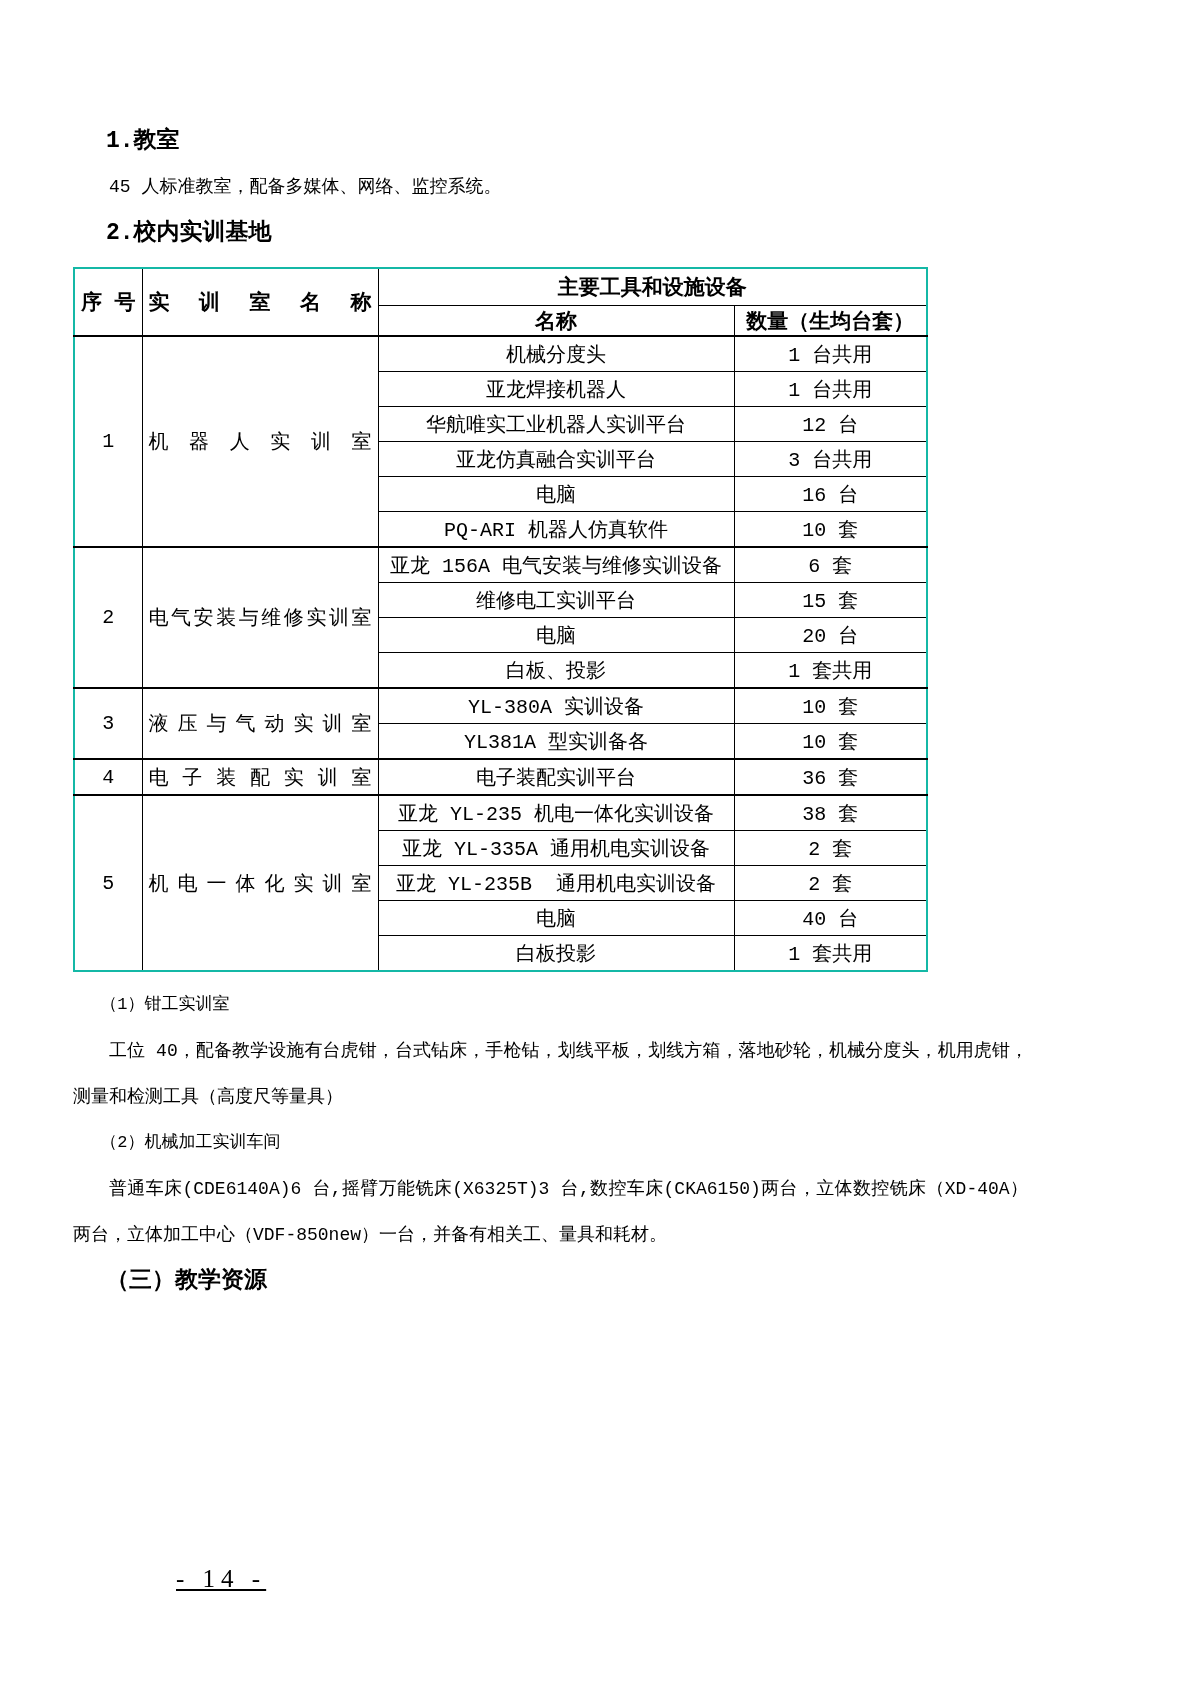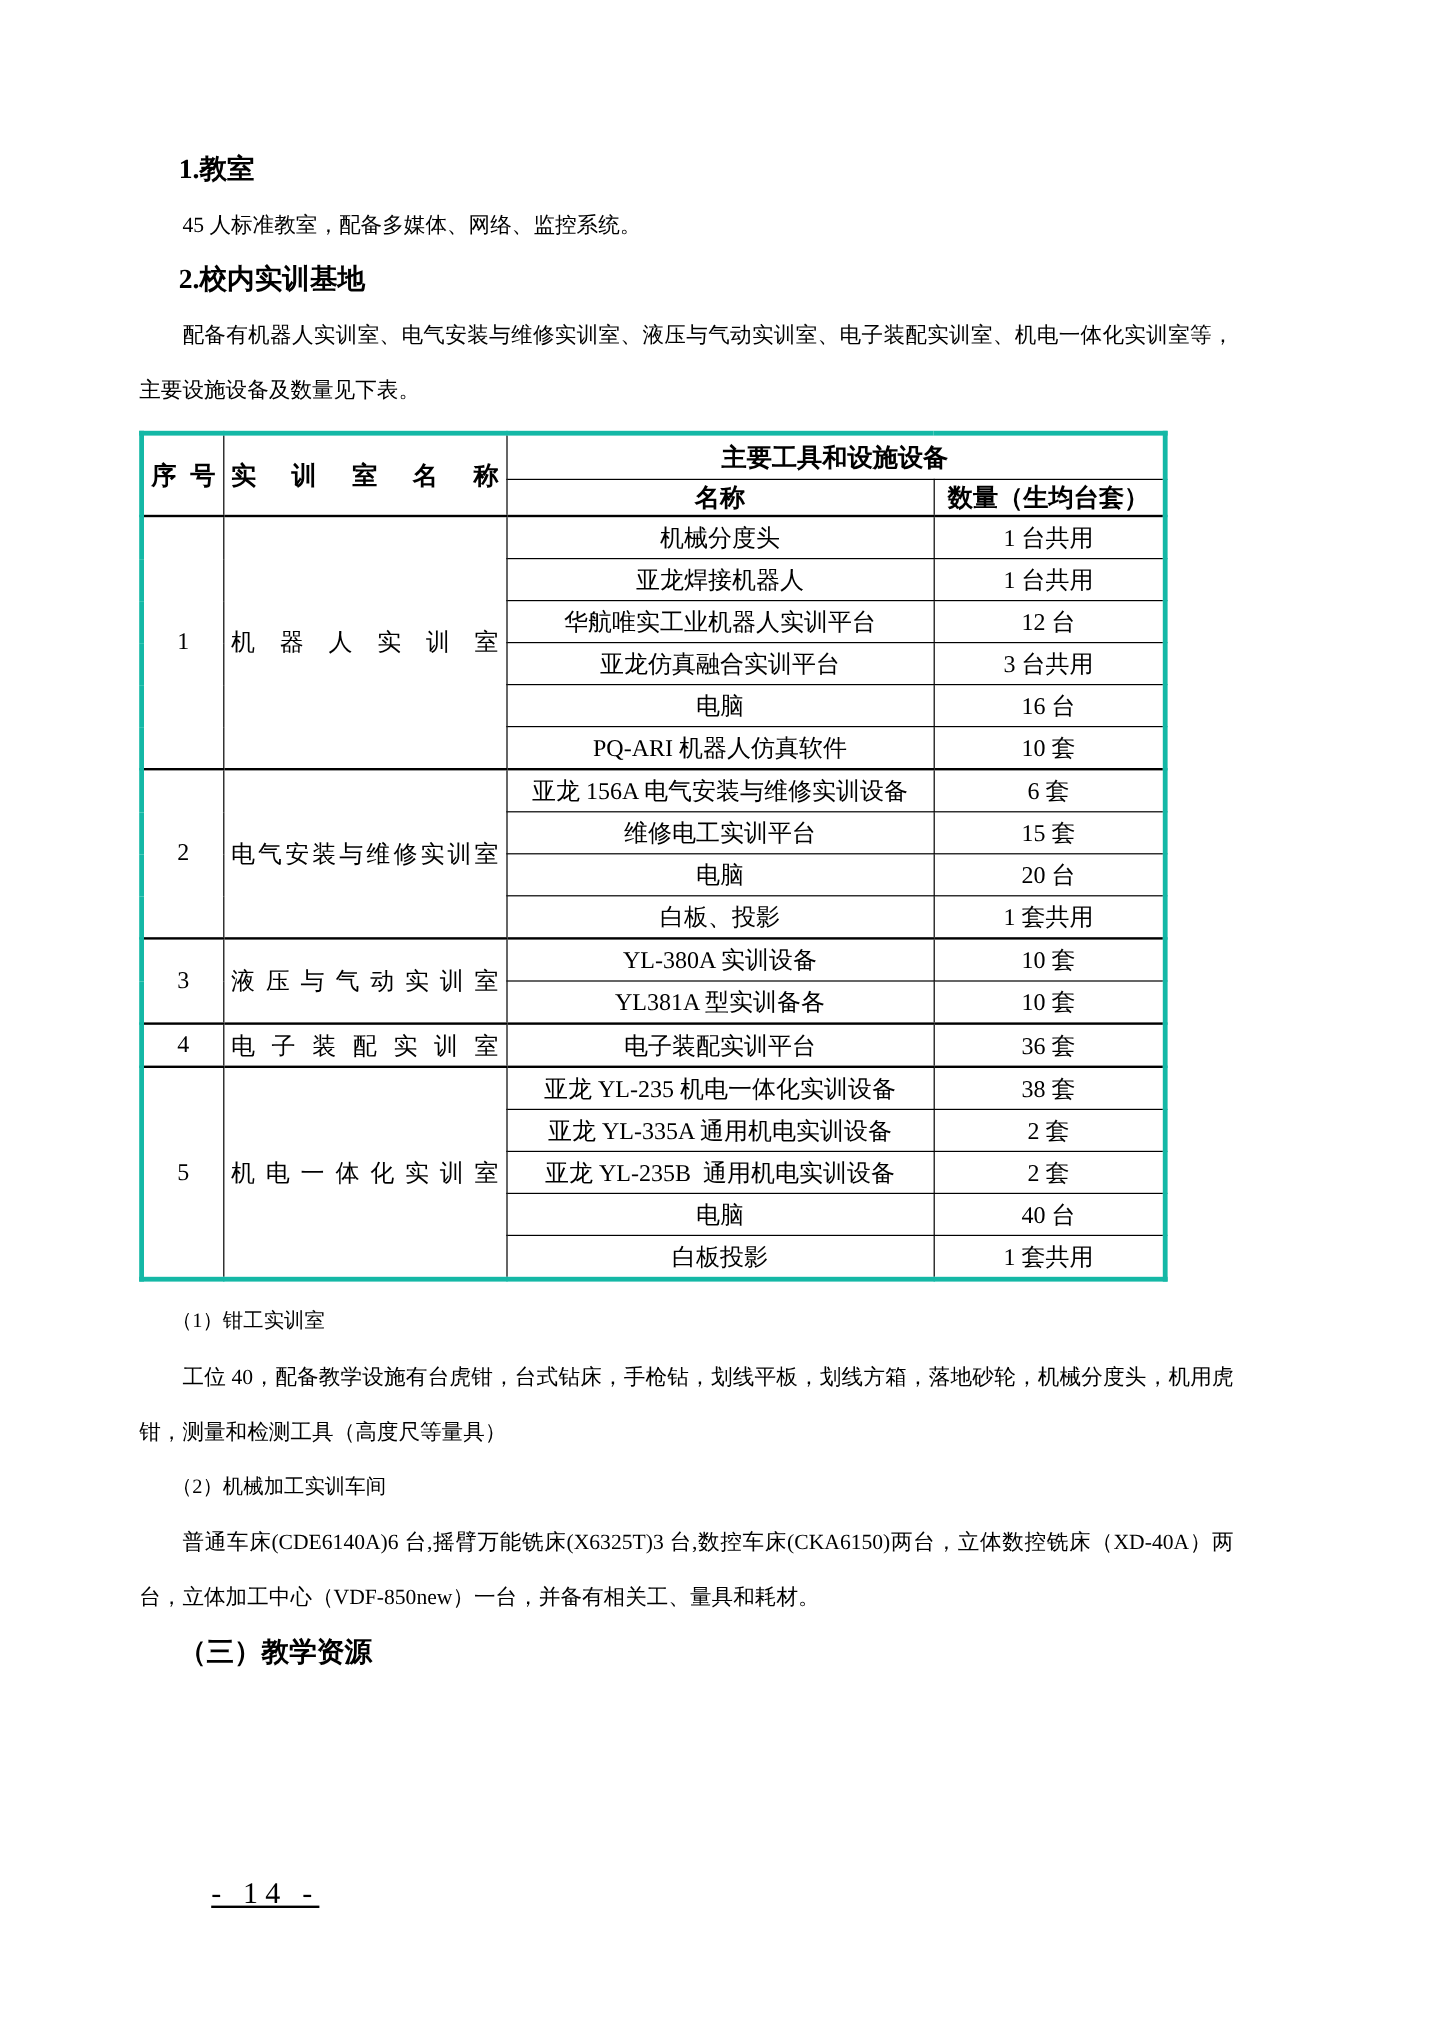--- a/index.html
+++ b/index.html
@@ -4,40 +4,41 @@
 <style>
   html, body { margin: 0; padding: 0; }
   body {
     width: 1191px; height: 1684px;
     background: #ffffff; color: #000000;
     font-family: "Liberation Serif", "DejaVu Serif", serif;
     position: relative; overflow: hidden;
   }
   .page {
     position: absolute; inset: 0;
-    padding: 118px 163px 0 116px;
+    padding: 118px 163px 0 73px;
     box-sizing: border-box;
+    font-family: Liberation Mono, monospace;
   }
   .h-num {
     font-size: 23px; font-weight: bold; line-height: 46px;
     text-indent: 33px; margin: 0;
   }
   .para {
     font-size: 18px; line-height: 46px; margin: 0;
     text-align: justify; text-justify: inter-character;
     text-indent: 2em;
   }
   .sub-item {
     font-size: 17px; line-height: 46px; margin: 0;
     text-indent: 1.6em;
   }
   table.equip {
     border-collapse: collapse; table-layout: fixed;
     width: 853px; margin: 11px 0 10px 0;
-    border: 4px solid #14b8a6;
+    border: 2px solid #14b8a6;
     font-size: 20px; text-align: center;
   }
   table.equip col.c-idx  { width: 68px; }
   table.equip col.c-room { width: 236px; }
   table.equip col.c-name { width: 356px; }
   table.equip col.c-qty  { width: 193px; }
   table.equip th, table.equip td {
     border: 1.5px solid #000; padding: 0 6px;
     font-weight: normal; vertical-align: middle;
     overflow: hidden;
@@ -59,21 +60,20 @@
 </style>
 </head>
 <body>
 
 <div class="page">
 
   <p class="h-num">1.教室</p>
   <p class="para">45 人标准教室，配备多媒体、网络、监控系统。</p>
 
   <p class="h-num">2.校内实训基地</p>
-  <p class="para">配备有机器人实训室、电气安装与维修实训室、液压与气动实训室、电子装配实训室、机电一体化实训室等，主要设施设备及数量见下表。</p>
 
   <table class="equip">
     <colgroup>
       <col class="c-idx">
         <col class="c-room">
         <col class="c-name">
         <col class="c-qty">
     </colgroup>
     <thead>
       <tr class="hrow1">

